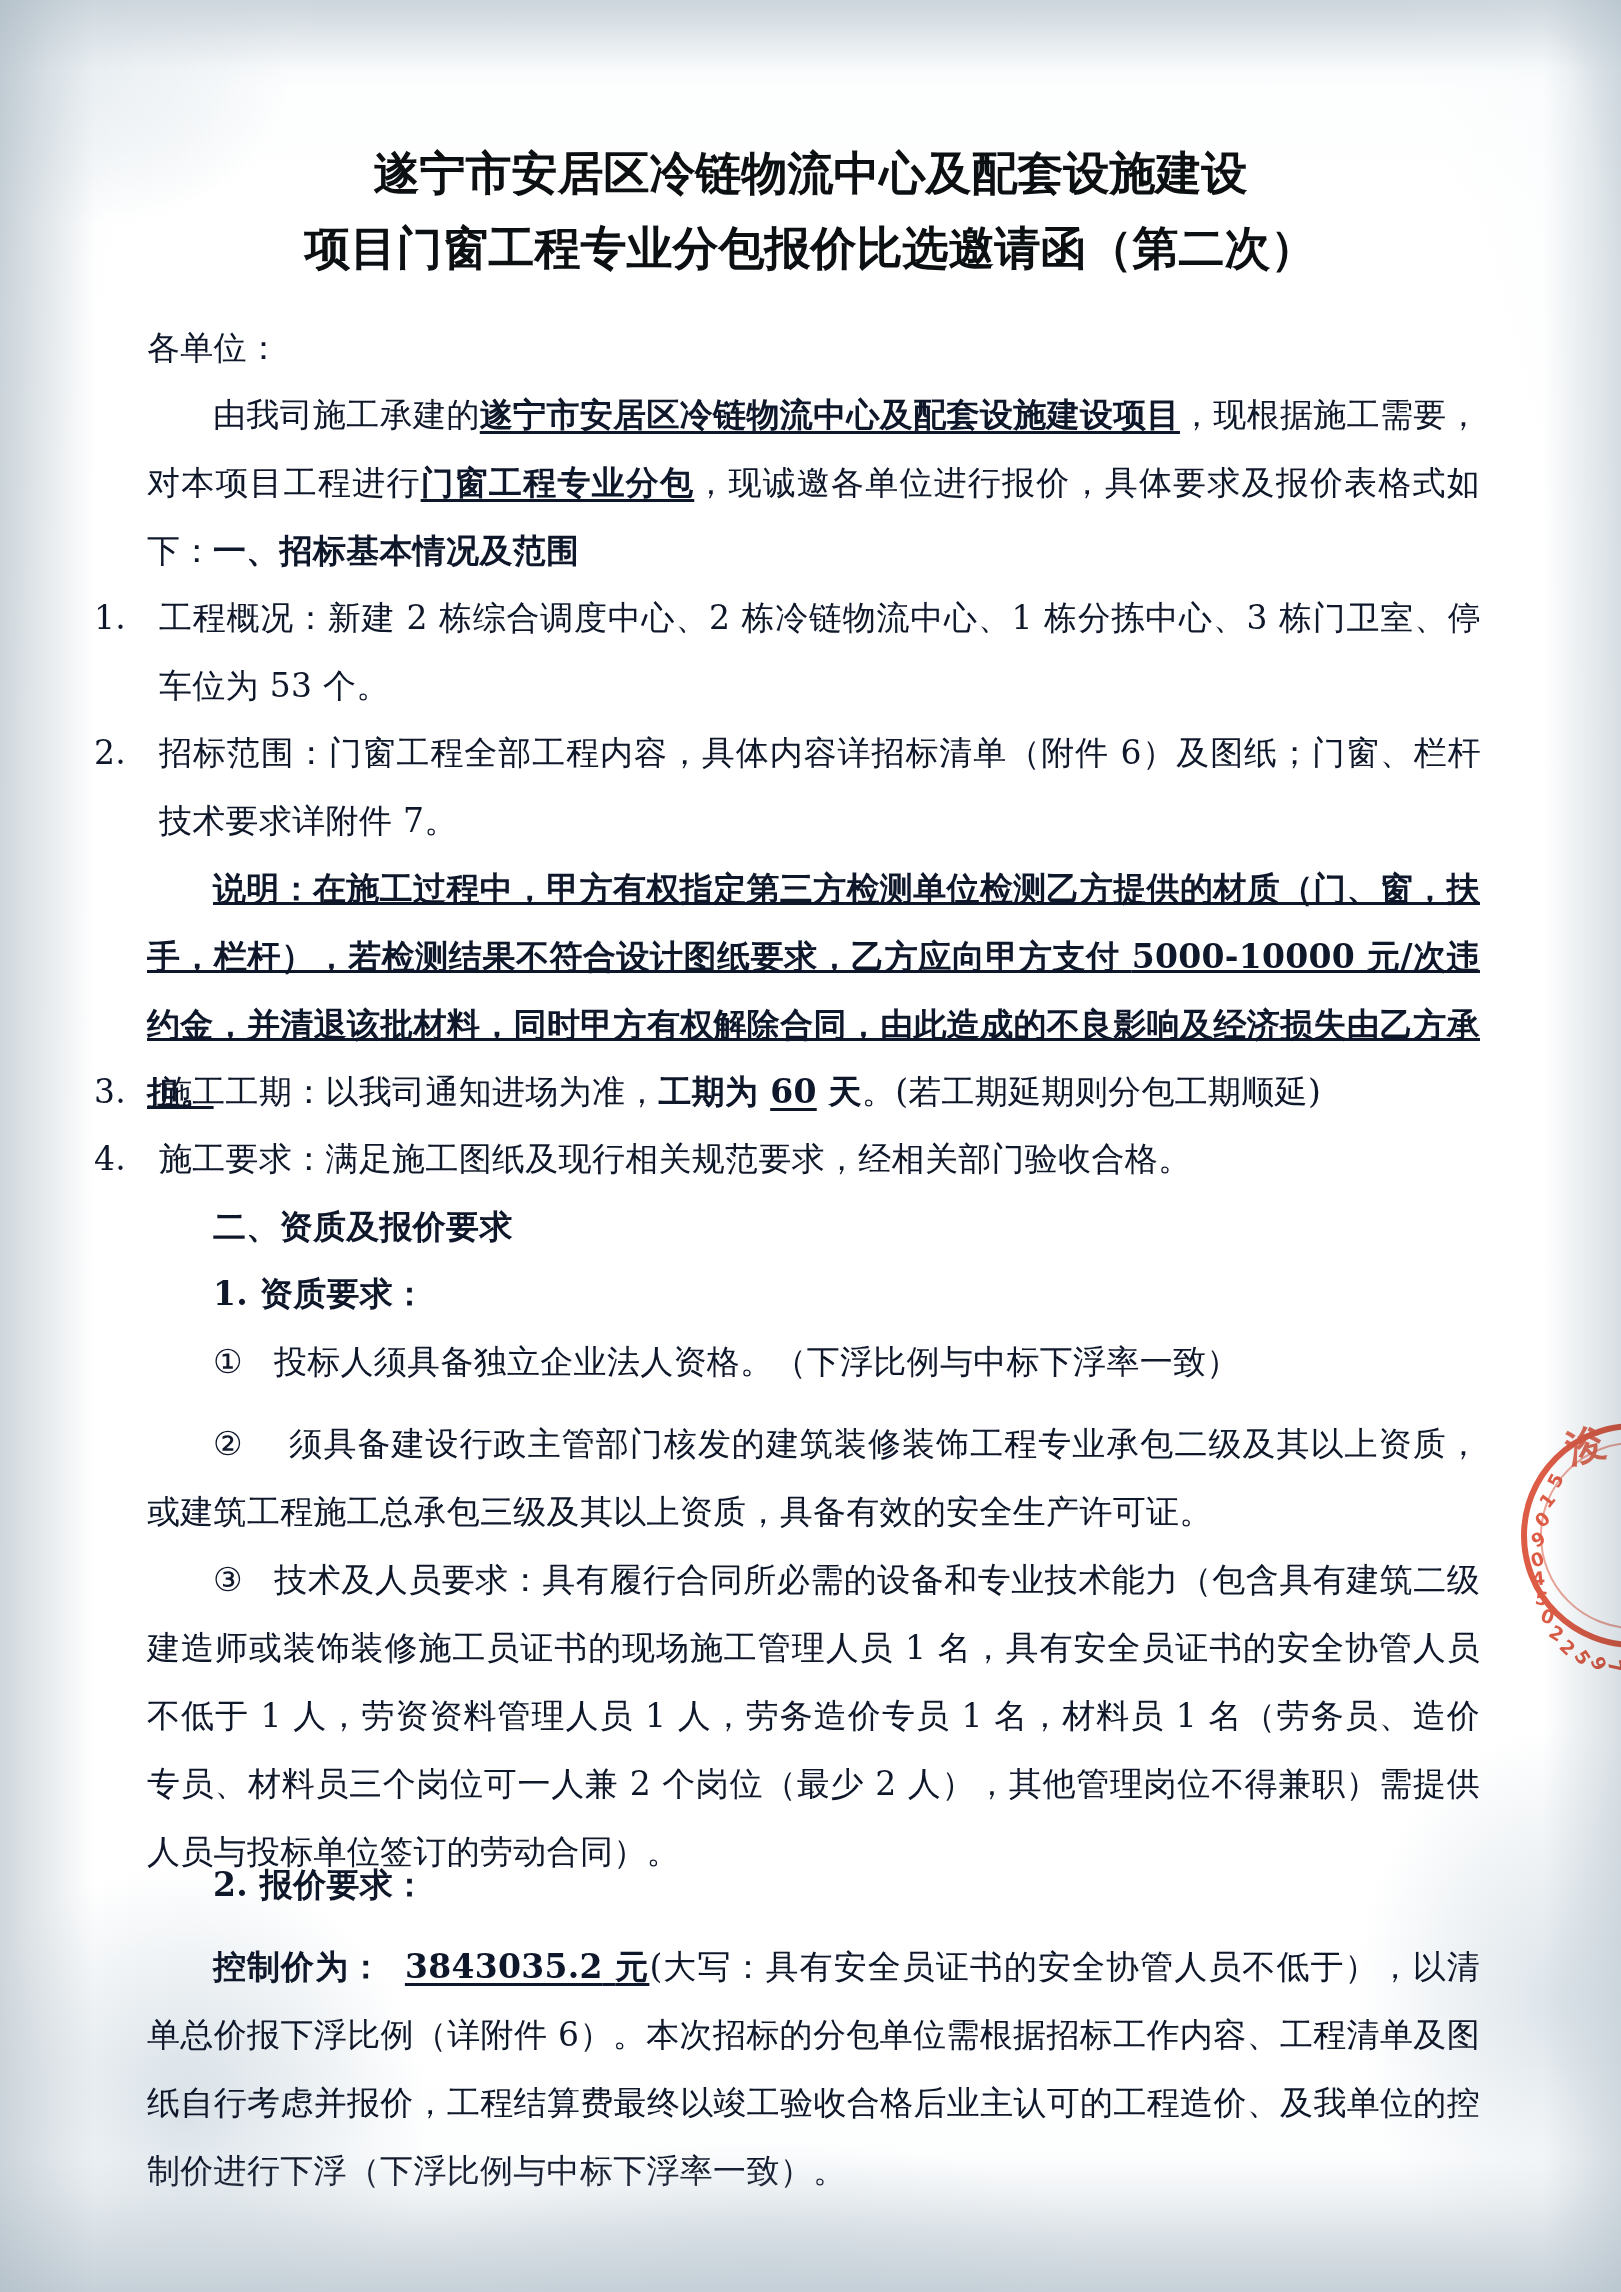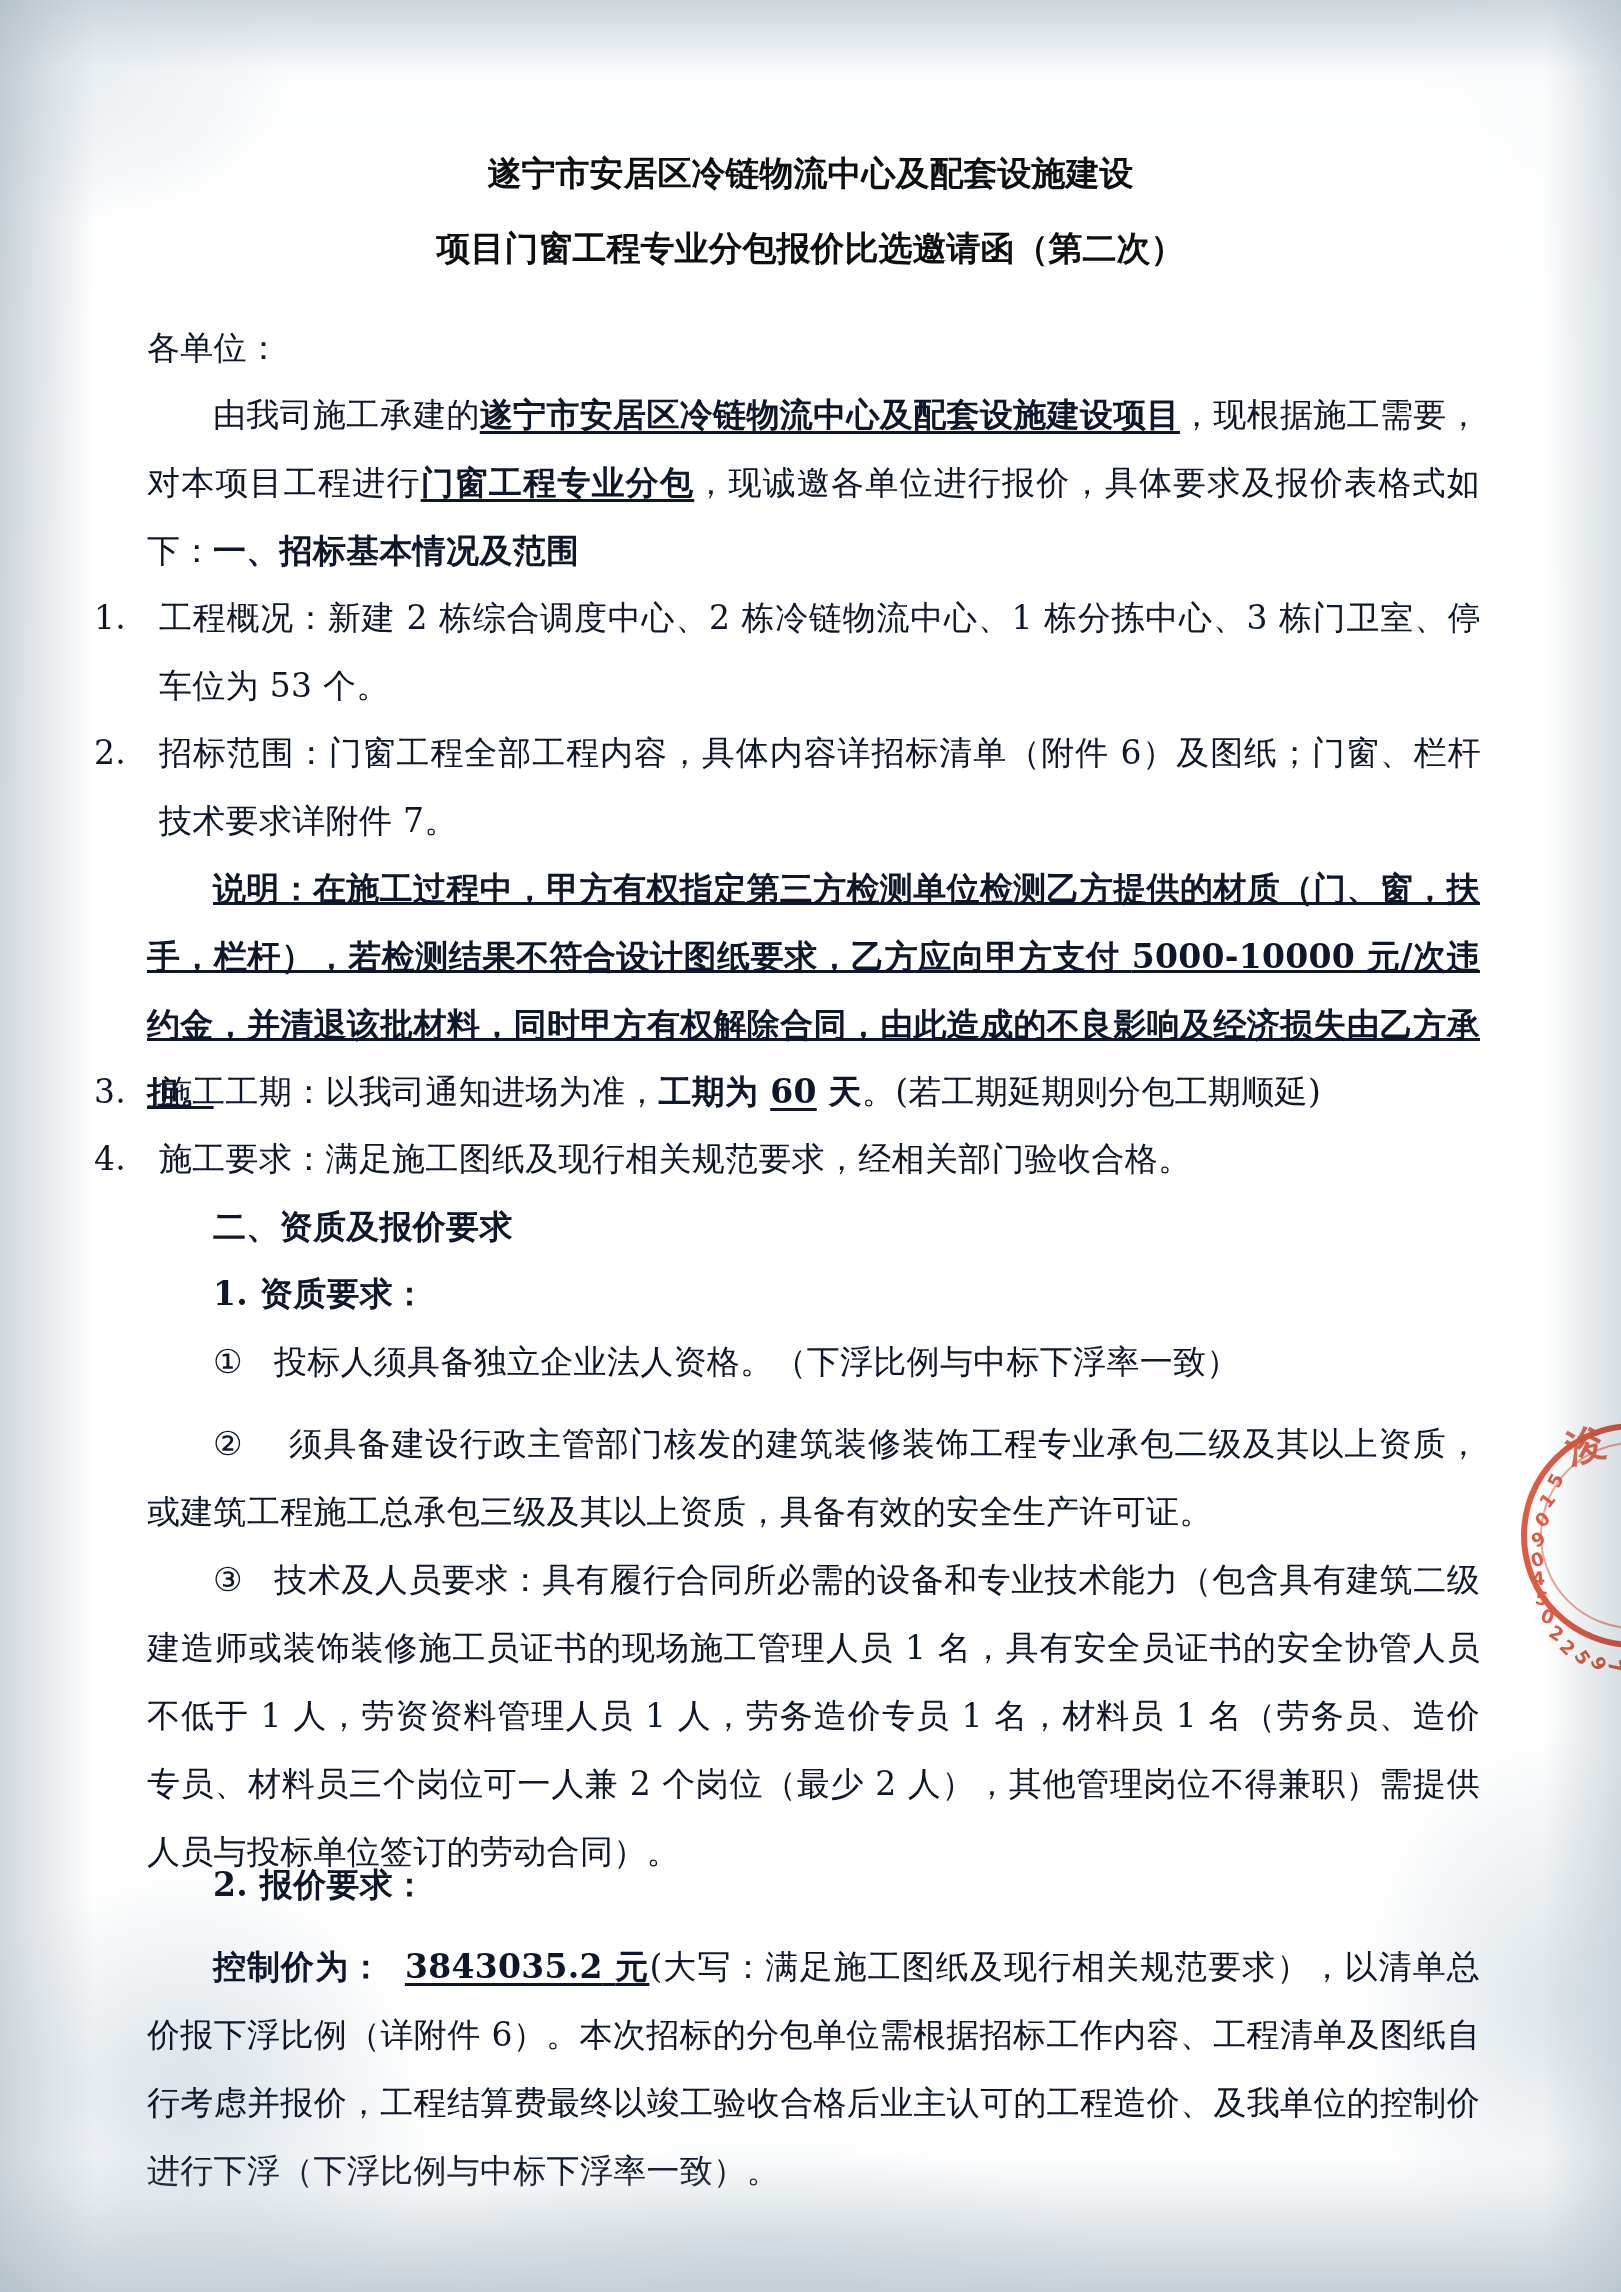--- a/index.html
+++ b/index.html
@@ -42,21 +42,21 @@
     z-index: 4;
   }
 
   
   .doc-title {
     margin: 0;
     padding: 0;
     text-align: center;
     font-family: "DejaVu Sans", "Liberation Sans", sans-serif;
     font-weight: 700;
-    font-size: 34px;
+    font-size: 46px;
     line-height: 67px;
     letter-spacing: 0px;
     color: #0c1013;
   }
   .title-l1 { position: absolute; top: 140px; left: 0; right: 0; }
   .title-l2 { position: absolute; top: 215px; left: 0; right: 0; }
 
   
   .body-block {
     position: absolute;
@@ -247,21 +247,21 @@
 
     <div class="body-block" style="top:1546px;left:147px;width:1333px;">
       <p class="para circ-item" style="text-indent:66px;"><span>③</span><span style="display:inline-block;width:31px;"></span><span>技术及人员要求：具有履行合同所必需的设备和专业技术能力（包含具有建筑二级建造师或装饰装修施工员证书的现场施工管理人员 1 名，具有安全员证书的安全协管人员不低于 1 人，劳资资料管理人员 1 人，劳务造价专员 1 名，材料员 1 名（劳务员、造价专员、材料员三个岗位可一人兼 2 个岗位（最少 2 人），其他管理岗位不得兼职）需提供人员与投标单位签订的劳动合同）。</span></p>
     </div>
 
     <div class="body-block" style="top:1851px;">
       <p class="para sec-head" style="text-indent:66px;">2. 报价要求：</p>
     </div>
 
     <div class="body-block" style="top:1933px;left:147px;width:1333px;">
-      <p class="para" style="text-indent:66px;"><span class="b">控制价为：</span><span style="display:inline-block;width:21.6px;"></span><span class="bu">3843035.2</span><span class="bu">&nbsp;</span><span class="bu">元</span><span>(大写：满足施工图纸及现行相关规范要求）</span><span>，以清单总价报下浮比例（详附件 6）。本次招标的分包单位需根据招标工作内容、工程清单及图纸自行考虑并报价，工程结算费最终以竣工验收合格后业主认可的工程造价、及我单位的控制价进行下浮（下浮比例与中标下浮率一致）。</span></p>
+      <p class="para" style="text-indent:66px;"><span class="b">控制价为：</span><span style="display:inline-block;width:21.6px;"></span><span class="bu">3843035.2</span><span class="bu">&nbsp;</span><span class="bu">元</span><span>(大写：具有安全员证书的安全协管人员不低于）</span><span>，以清单总价报下浮比例（详附件 6）。本次招标的分包单位需根据招标工作内容、工程清单及图纸自行考虑并报价，工程结算费最终以竣工验收合格后业主认可的工程造价、及我单位的控制价进行下浮（下浮比例与中标下浮率一致）。</span></p>
     </div>
 
   </div>
 
   <div class="seal" style="left:1521px; top:1423px;">
     <div class="seal-inner"></div>
     <div class="seal-digits">
       <span style="left:21.6px;  top:41px;  transform:rotate(-62deg);">5</span>
       <span style="left:13.7px;  top:61px;  transform:rotate(-52deg);">1</span>
       <span style="left:8.8px;   top:80px;  transform:rotate(-42deg);">0</span>

